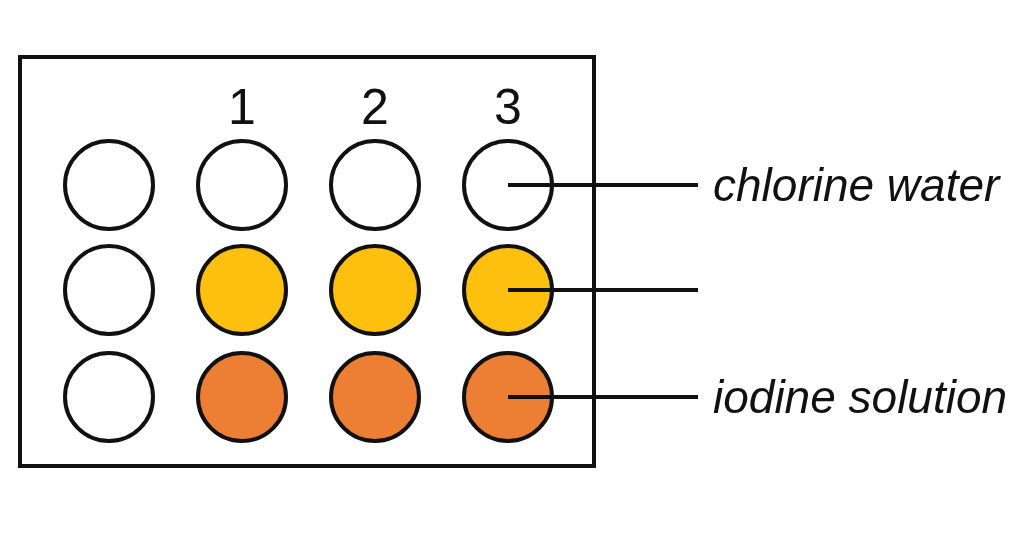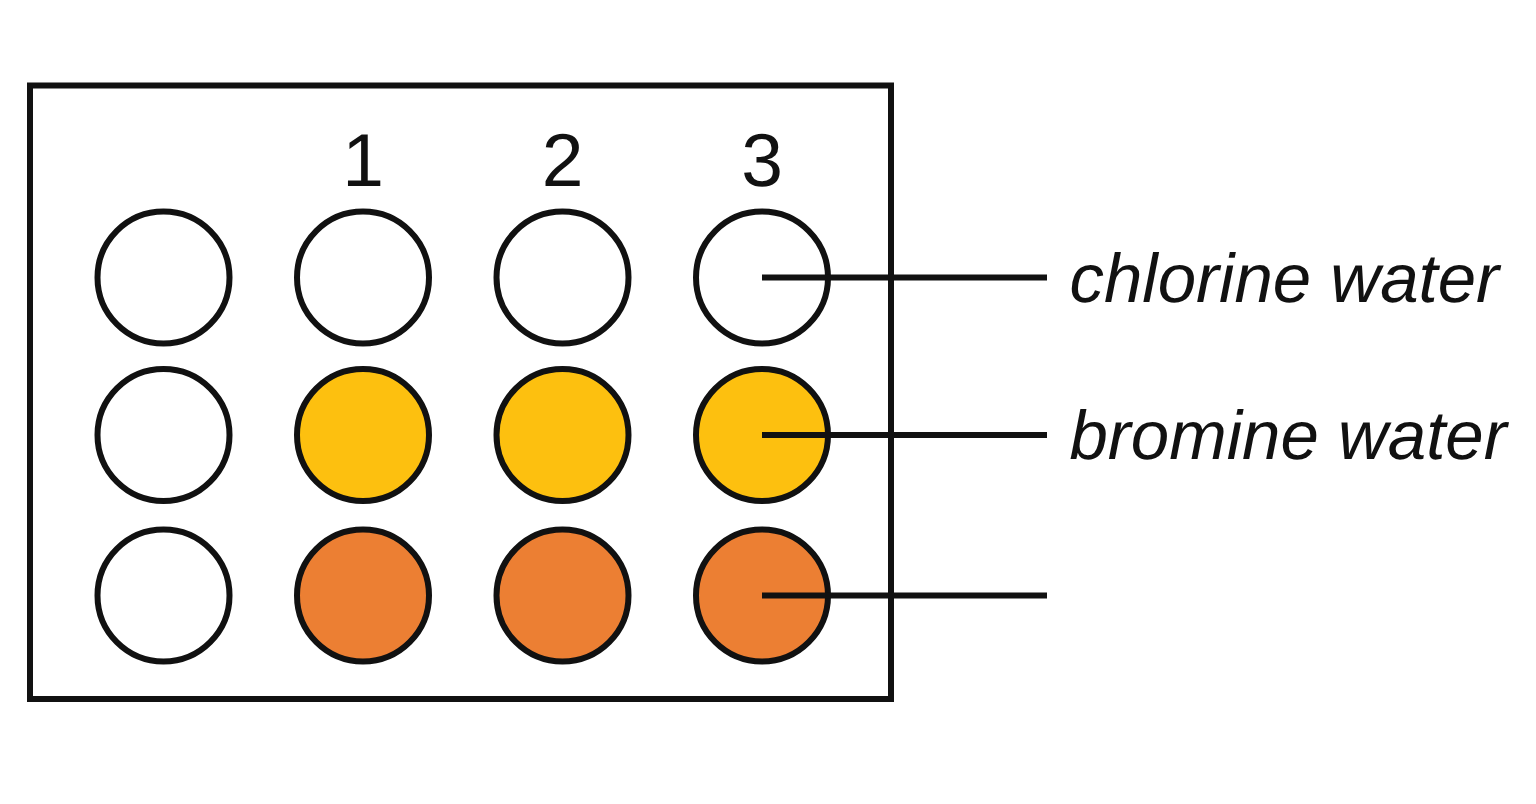--- a/index.html
+++ b/index.html
@@ -84,15 +84,15 @@
       <div class="well" style="left: 196px; top: 351px; background: rgb(236, 127, 51);"></div>
       <div class="well" style="left: 329px; top: 351px; background: rgb(236, 127, 51);"></div>
       <div class="well" style="left: 462px; top: 351px; background: rgb(236, 127, 51);"></div>
     </div>
 
   <div class="leader" style="top:183px"></div>
   <div class="leader" style="top:288px"></div>
   <div class="leader" style="top:395px"></div>
 
   <div class="row-label" style="top:162px">chlorine water</div>
-  <div class="row-label" style="top:267px">bromine water</div>
+  <div class="row-label" style="top:374px">iodine solution</div>
 
 </div>
 
 </body></html>

